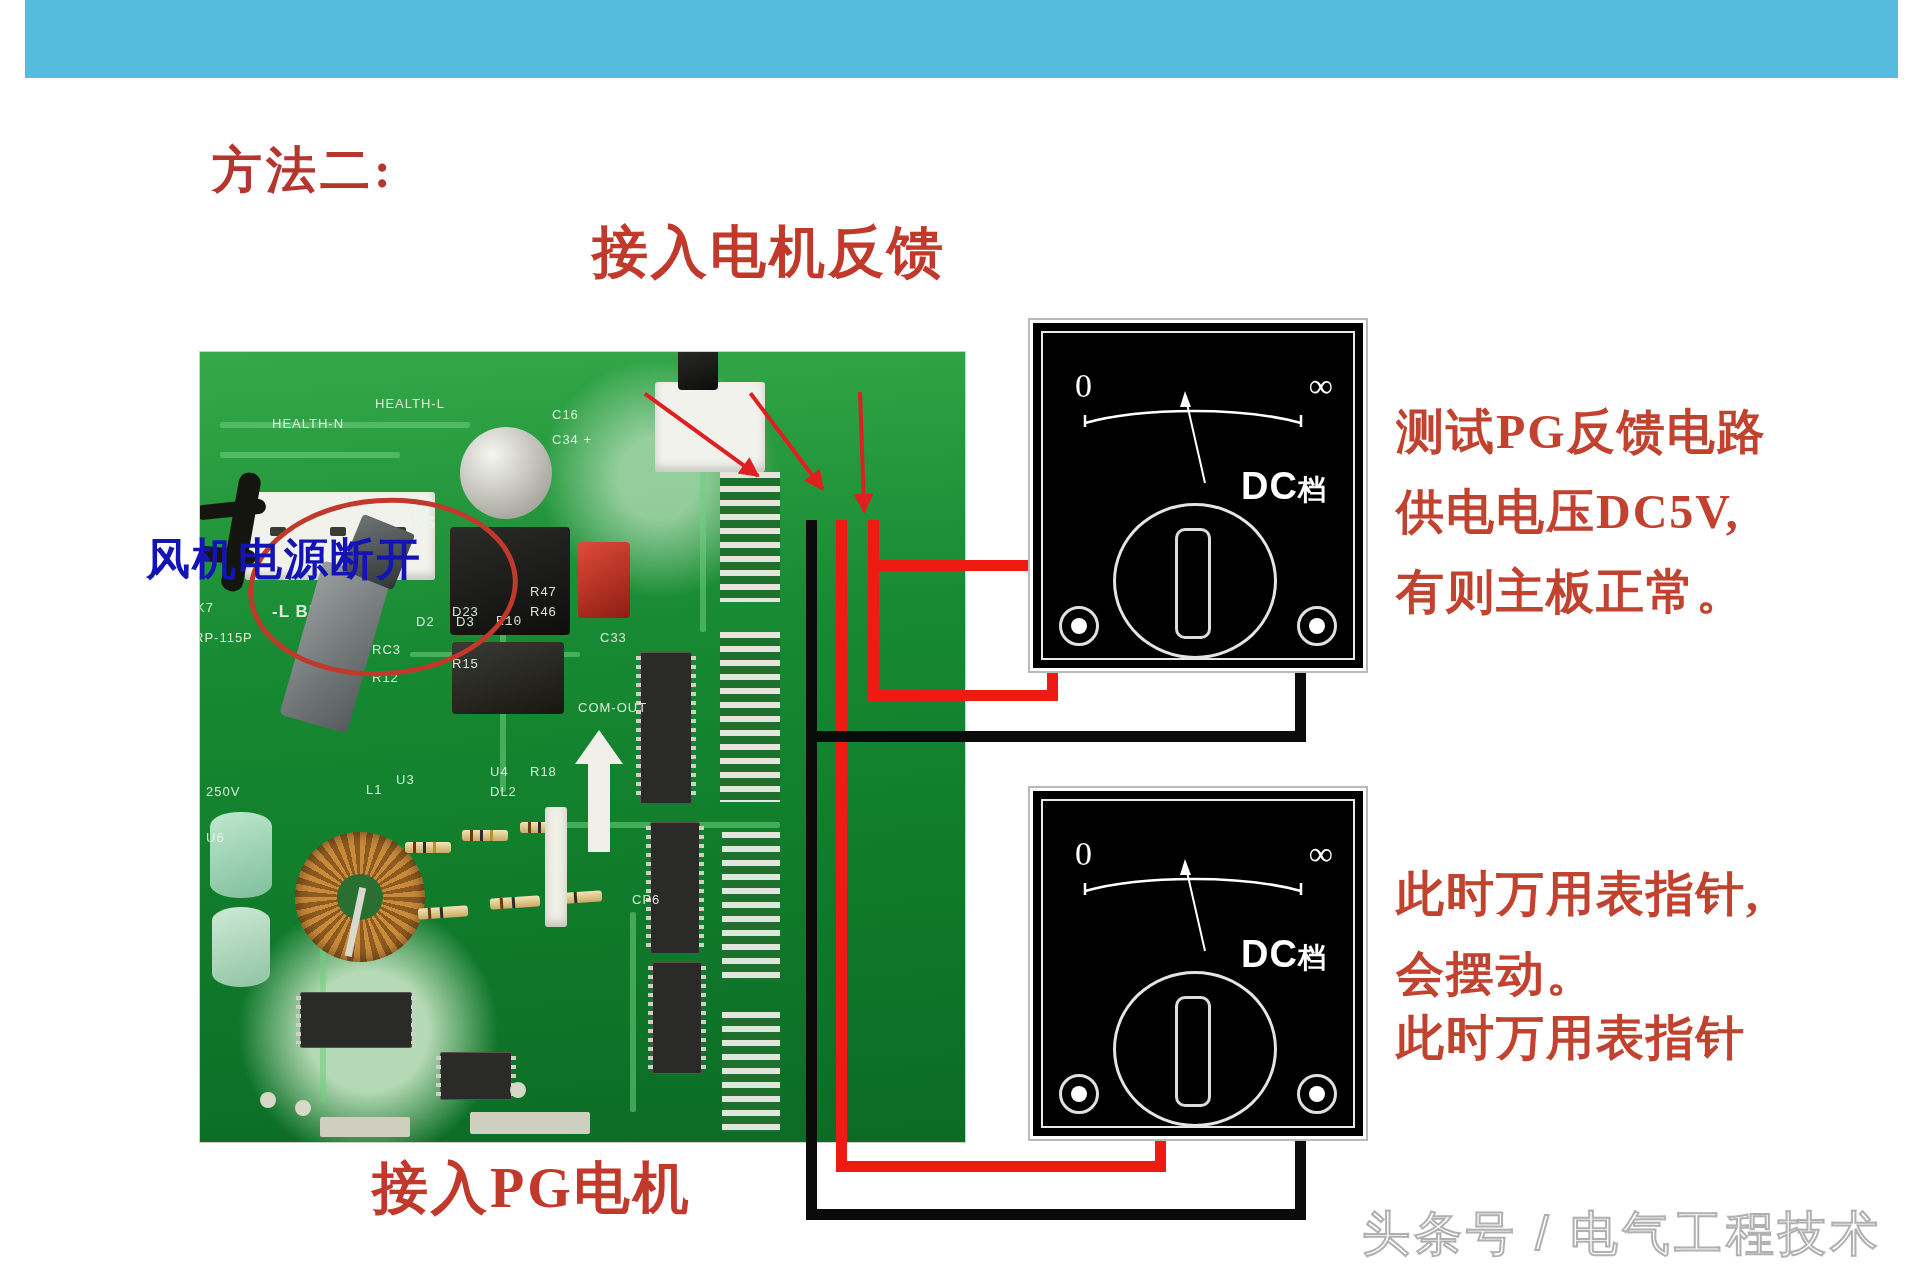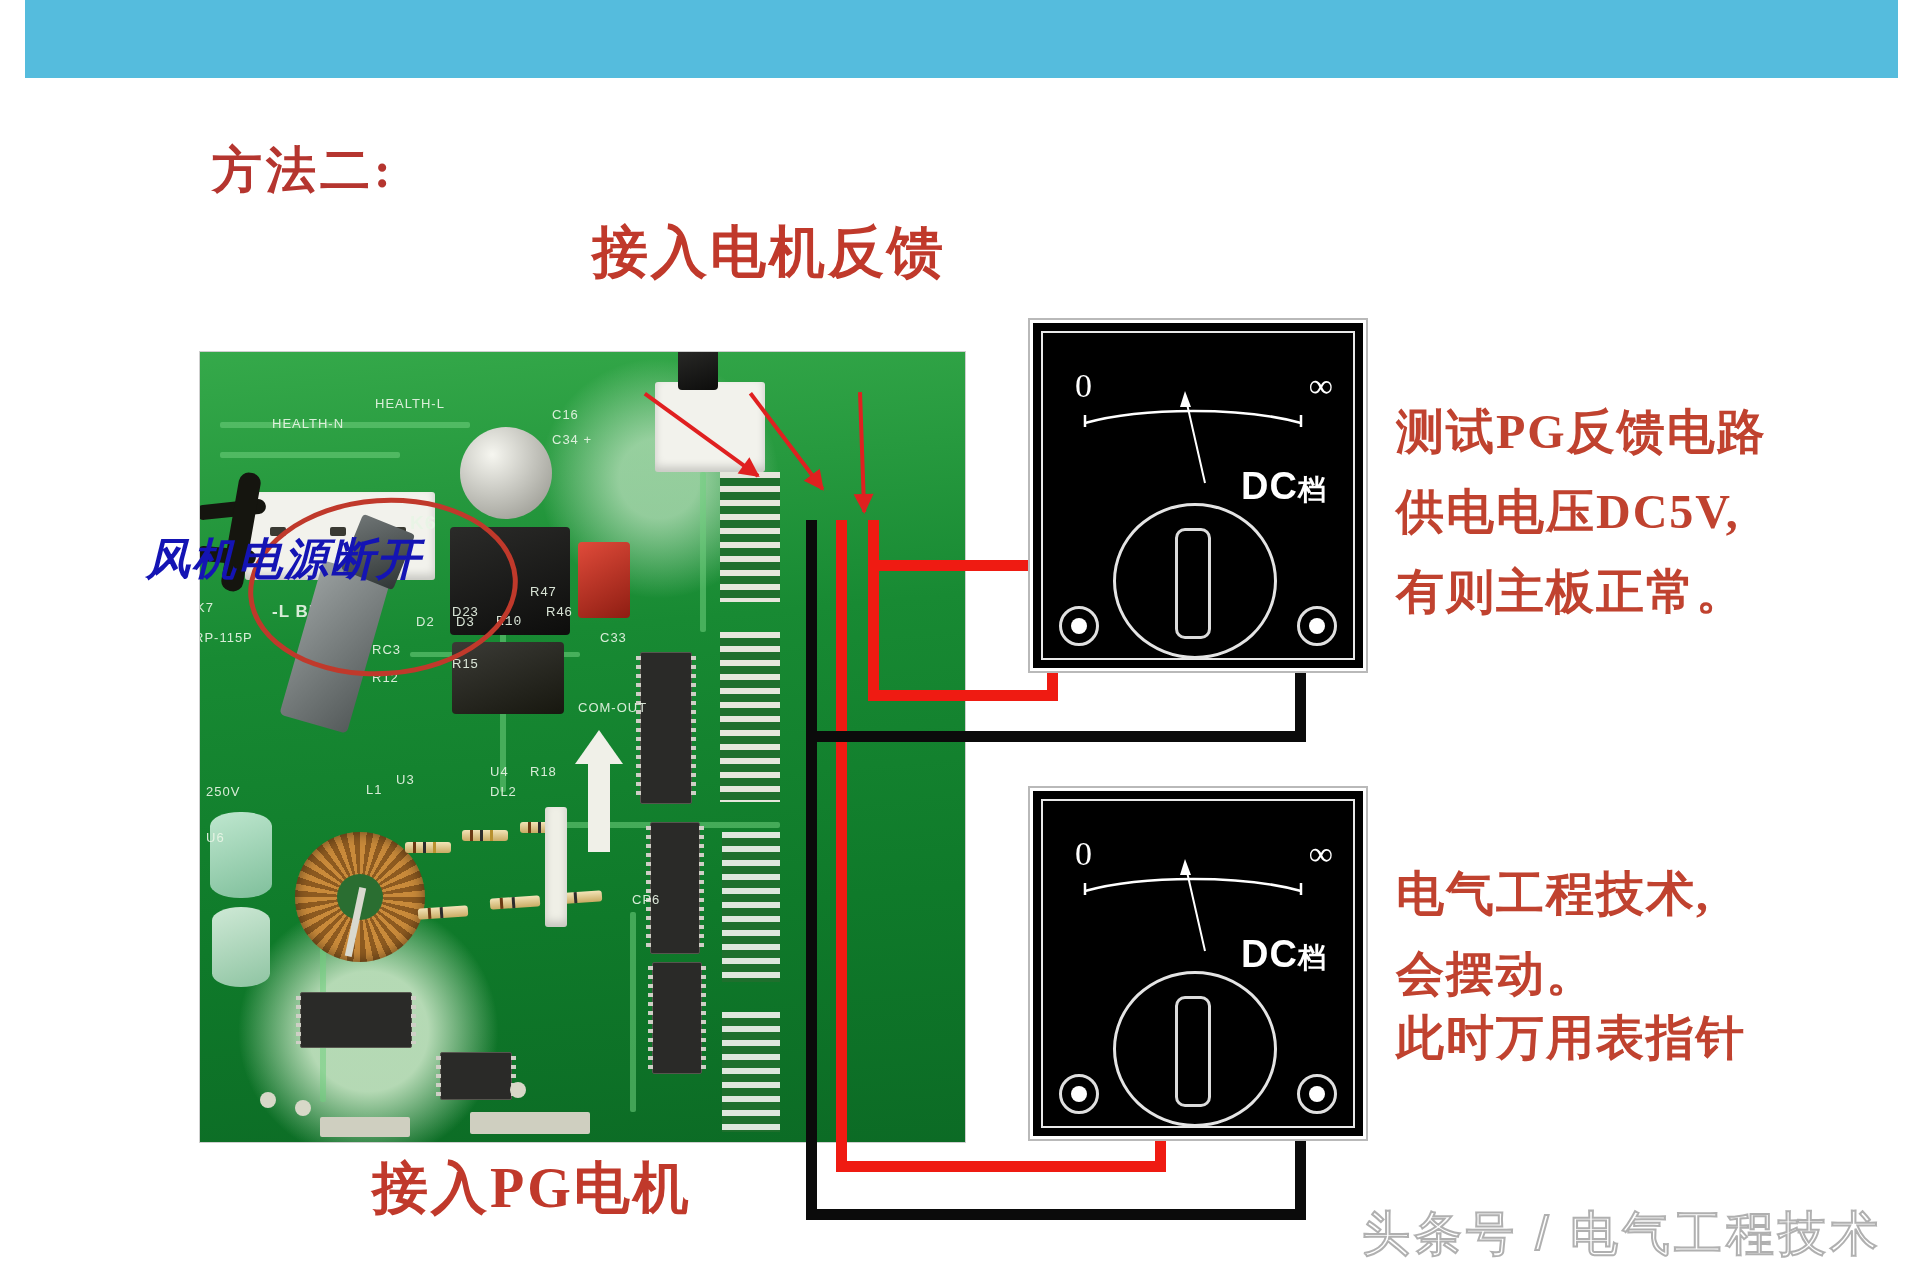--- a/index.html
+++ b/index.html
@@ -27,21 +27,21 @@
   .red-lbl{
     color:#c0392b;font-weight:bold;font-size:56px;
     font-family:"Liberation Serif",serif;letter-spacing:3px;
   }
   .red-pin{
     color:#c0392b;font-weight:bold;font-size:36px;
     font-family:"Liberation Serif",serif;letter-spacing:2px;
   }
   .blue-lbl{
     color:#1414b4;font-weight:bold;font-size:44px;
-    font-family:"Liberation Serif",serif;letter-spacing:2px;font-style:italic;
+    font-family:"Liberation Serif",serif;letter-spacing:2px;
   }
   .right-text{
     color:#c0422f;font-weight:bold;font-size:48px;
     font-family:"Liberation Serif",serif;letter-spacing:2px;
   }
 
   
   .pcb{
     position:absolute;left:200px;top:352px;width:765px;height:790px;
     background:#1d8c36;
@@ -242,21 +242,21 @@
     <div class="padsq" style="left:120px;top:765px;width:90px;height:20px;"></div>
 
     <div class="silk" style="left:175px;top:44px;">HEALTH-L</div>
     <div class="silk" style="left:72px;top:64px;">HEALTH-N</div>
     <div class="silk" style="left:352px;top:55px;">C16</div>
     <div class="silk" style="left:352px;top:80px;">C34 +</div>
     <div class="silk" style="left:210px;top:160px;font-size:19px;font-weight:bold;">K6</div>
     <div class="silk" style="left:-4px;top:248px;">K7</div>
     <div class="silk" style="left:228px;top:252px;margin-left:24px;">D23</div>
     <div class="silk" style="left:330px;top:232px;">R47</div>
-    <div class="silk" style="left:330px;top:252px;margin-left:16px;">R46</div>
+    <div class="silk" style="left:330px;top:252px;">R46</div>
     <div class="silk" style="left:216px;top:262px;">D2</div>
     <div class="silk" style="left:256px;top:262px;">D3</div>
     <div class="silk" style="left:296px;top:262px;font-family:Liberation Mono, monospace;">R10</div>
     <div class="silk" style="left:172px;top:290px;">RC3</div>
     <div class="silk" style="left:172px;top:318px;">R12</div>
     <div class="silk" style="left:252px;top:304px;">R15</div>
     <div class="silk" style="left:400px;top:278px;">C33</div>
     <div class="silk" style="left:378px;top:348px;">COM-OUT</div>
     <div class="silk" style="left:330px;top:412px;">R18</div>
     <div class="silk" style="left:166px;top:430px;">L1</div>
@@ -353,21 +353,21 @@
       </div>
   </div>
 
   <div style="position:absolute;left:1396px;top:400px;">
     <div class="right-text" style="margin-bottom:16px;">测试PG反馈电路</div>
     <div class="right-text" style="margin-bottom:16px;">供电电压DC5V,</div>
     <div class="right-text">有则主板正常。</div>
   </div>
 
   <div style="position:absolute;left:1396px;top:862px;">
-    <div class="right-text" style="margin-bottom:16px;">电气工程技术,</div>
+    <div class="right-text" style="margin-bottom:16px;">此时万用表指针,</div>
     <div class="right-text">会摆动。</div>
     <div class="right-text" style="margin-bottom:16px;">此时万用表指针</div>
   </div>
 
   <div class="ann red-lbl" style="left:372px;top:1160px;">接入PG电机</div>
 
   <div class="wm">头条号 / 电气工程技术</div>
 
 </div>
 

